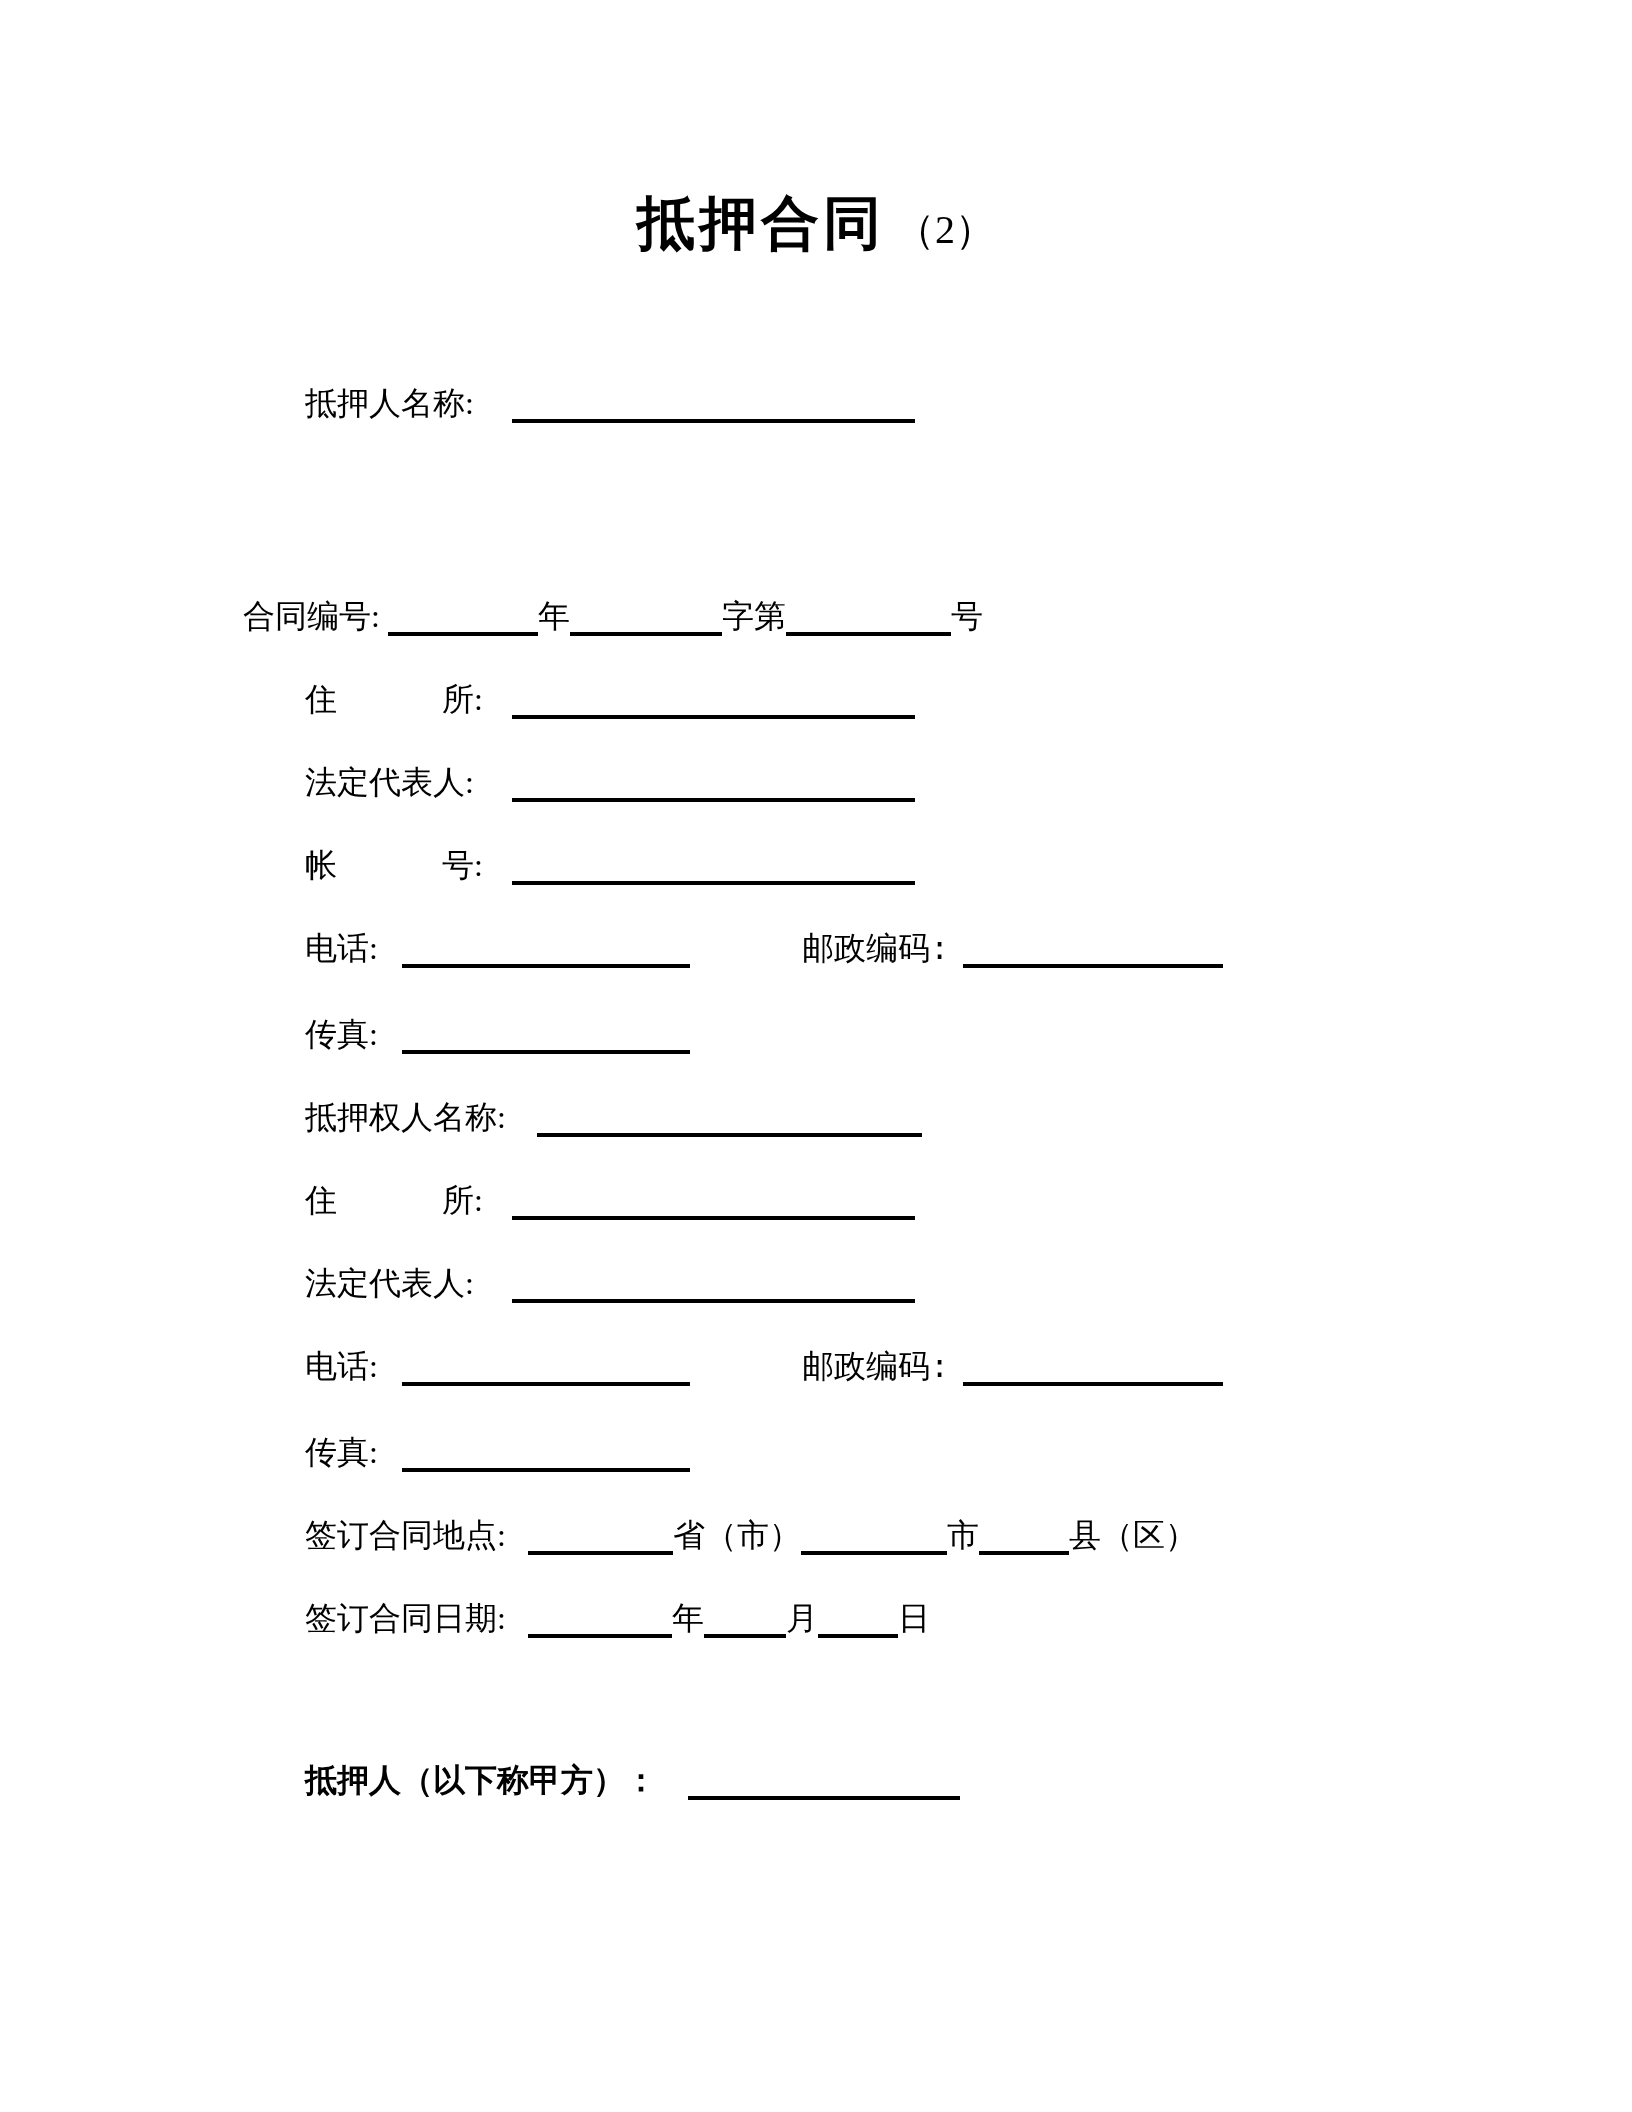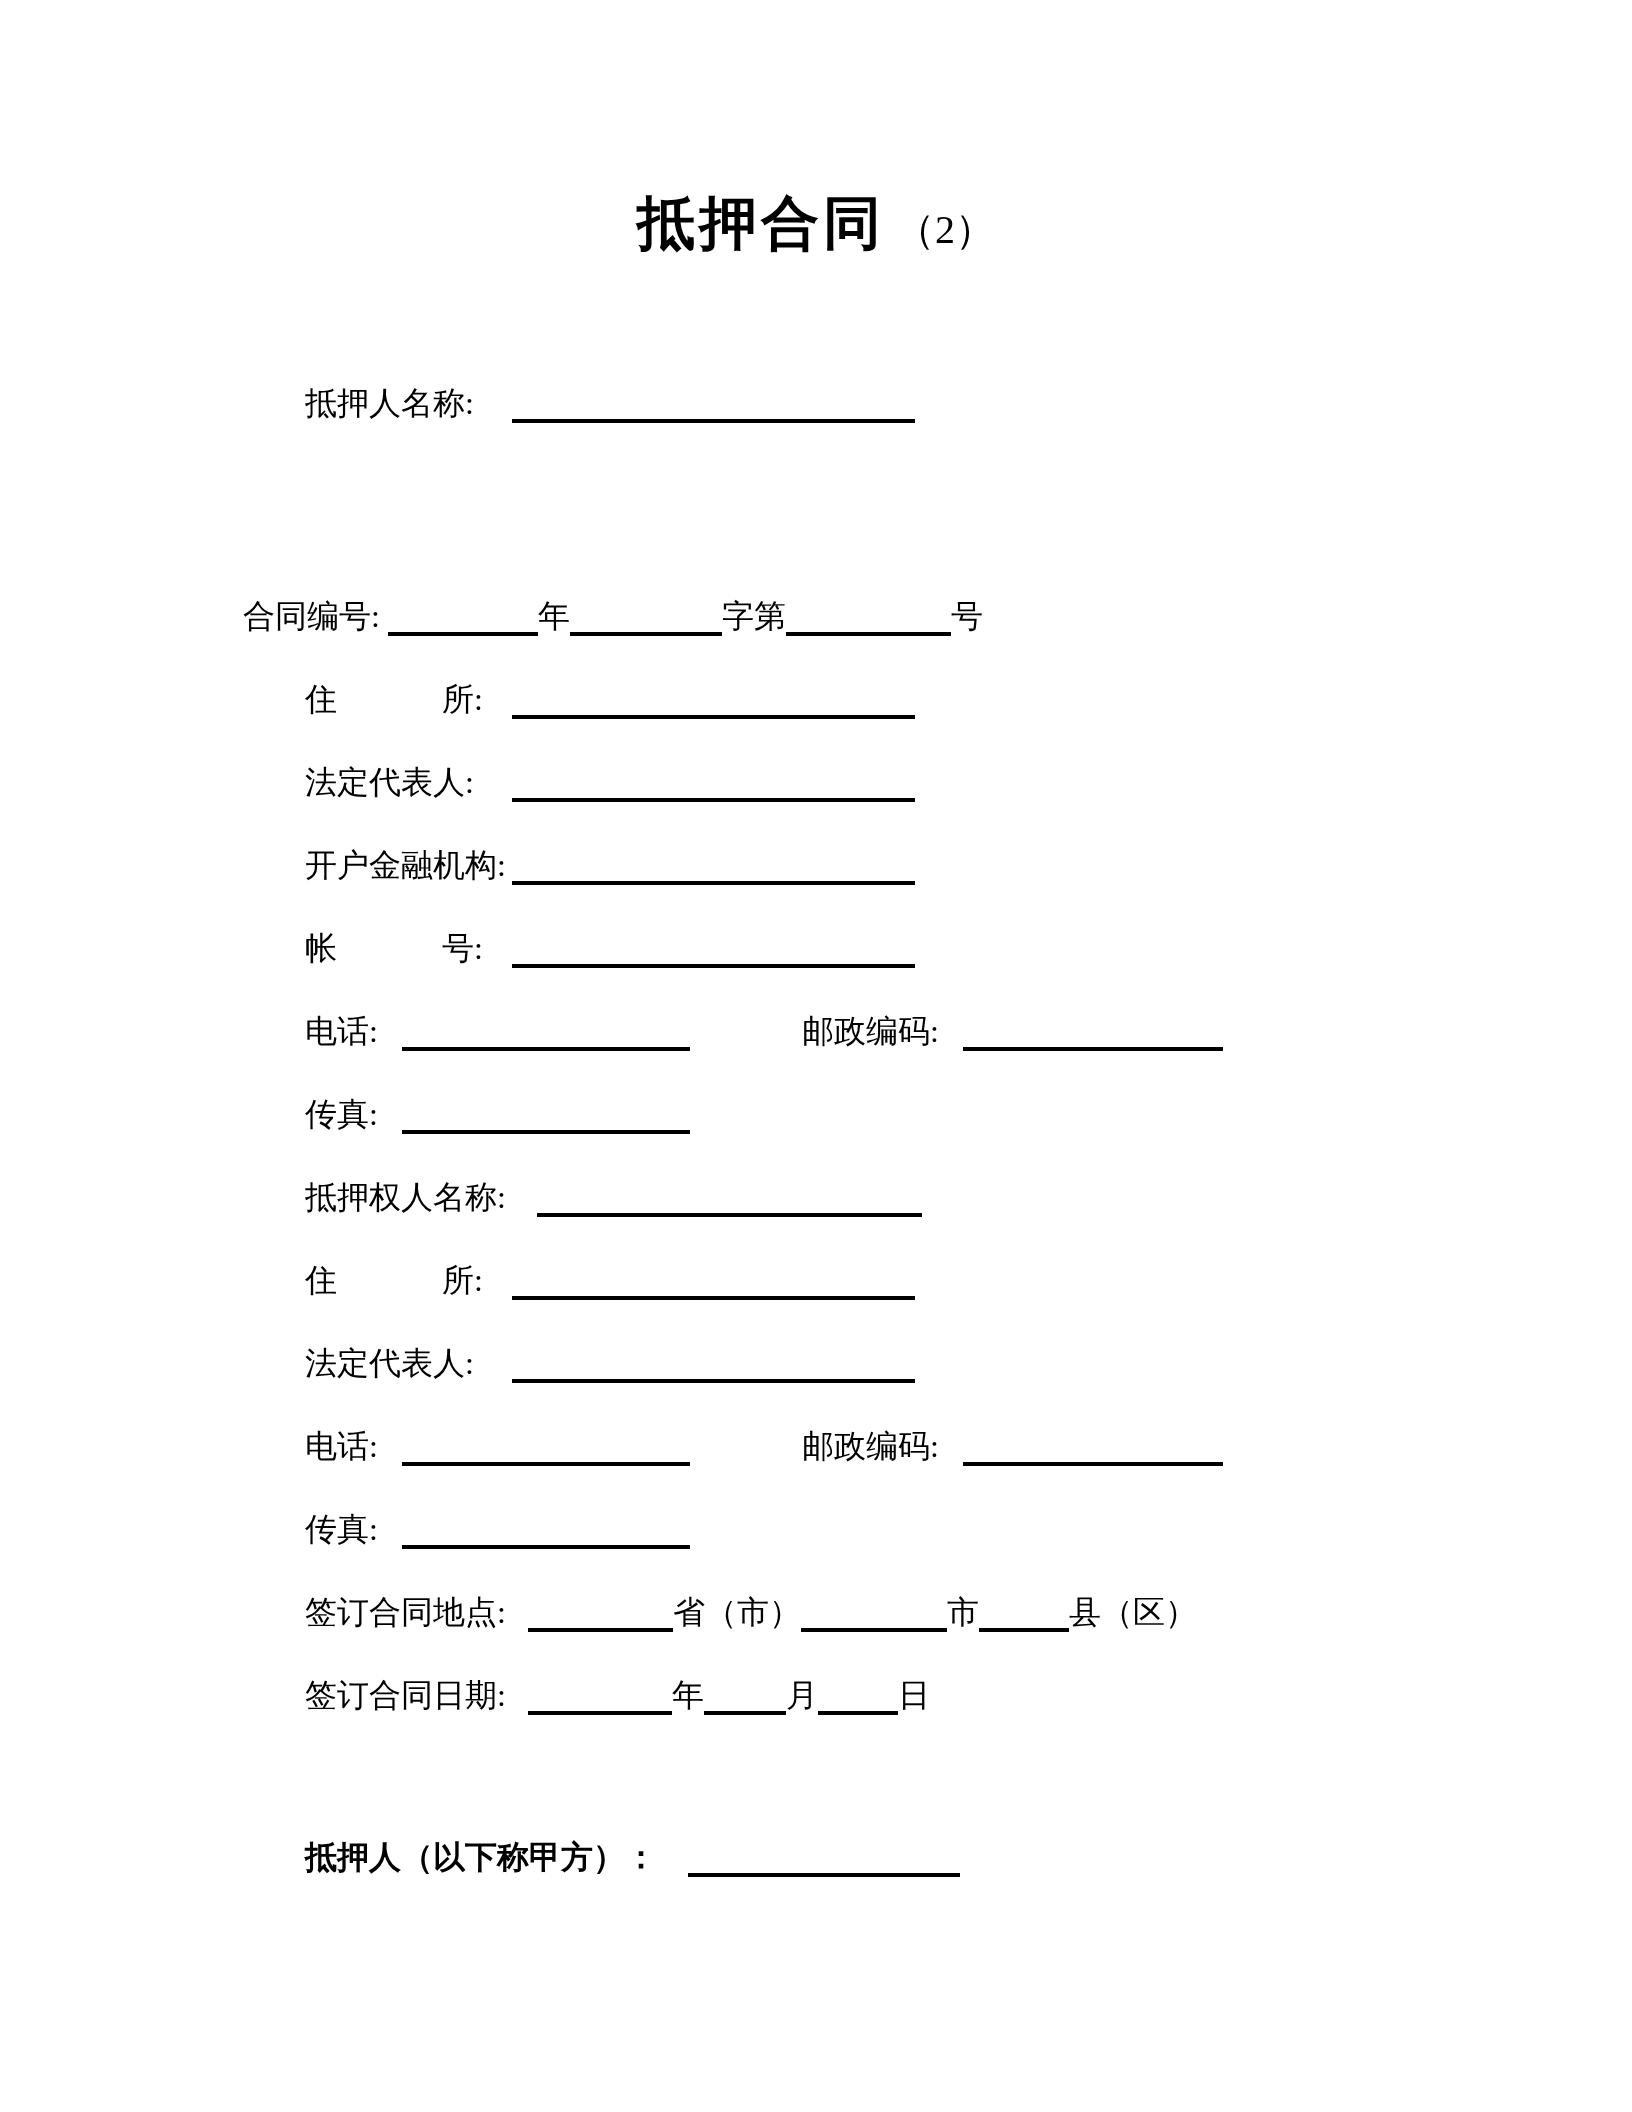--- a/index.html
+++ b/index.html
@@ -43,21 +43,21 @@
   .lbl   { display: inline-block; width: 207px; vertical-align: baseline; }
   .lbl-spread {
     display: inline-flex;
     justify-content: space-between;
     width: 178px;
     margin-right: 29px;
     vertical-align: baseline;
   }
   .lbl-wide { display: inline-block; width: 232px; vertical-align: baseline; }
   .lbl-s  { display: inline-block; width: 97px;  vertical-align: baseline; }
-  .lbl-p  { display: inline-block; width: 161px; margin-left: 112px; vertical-align: baseline; }
+  .lbl-p  { display: inline-block; width: 161px; margin-left: 112px; vertical-align: baseline; font-family: Liberation Mono, monospace; }
   .lbl-d  { display: inline-block; width: 223px; vertical-align: baseline; }
   .lbl-pa { display: inline-block; width: 383px; vertical-align: baseline; font-weight: bold; }
 
   .blank {
     display: inline-block;
     height: 36px;
     border-bottom: 4px solid #000000;
     vertical-align: -9px;
   }
   .w403 { width: 403px; } .w385 { width: 385px; }
@@ -86,23 +86,20 @@
     <span class="lbl-spread">
         <span>住</span>
         <span>所:</span>
       </span><span class="blank w403"></span>
   </div>
 
   <div class="row f-row">
     <span class="lbl">法定代表人:</span><span class="blank w403"></span>
   </div>
 
-  <div class="row f-row">
-    <span class="lbl">开户金融机构:</span><span class="blank w403"></span>
-  </div>
 
   <div class="row f-row">
     <span class="lbl-spread">
         <span>帐</span>
         <span>号:</span>
       </span><span class="blank w403"></span>
   </div>
 
   <div class="row f-row">
     <span class="lbl-s">电话:</span><span class="blank w288"></span><span class="lbl-p">邮政编码:</span><span class="blank w260"></span>

